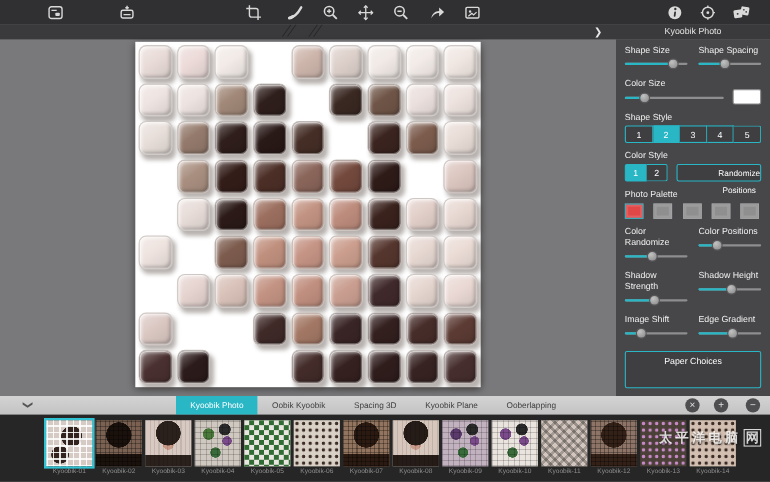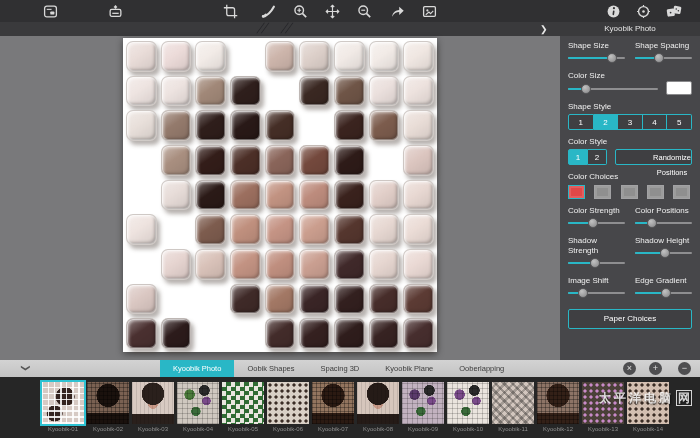--- a/index.html
+++ b/index.html
@@ -53,21 +53,21 @@
   .seg:last-child{border-radius:0 2px 2px 0;}
   .seg.active{background:#29b7c6;}
   .colorstyle-row{display:flex;margin-top:2px;align-items:stretch;}
   .colorstyle-row .segwrap{display:flex;width:52px;}
   .btn{height:16px;line-height:15px;text-align:center;color:#fff;font-size:7.5px;
     background:#3f3f42;border:1px solid #29b7c6;border-radius:2px;}
   .randomize{flex:1;margin-left:8px;padding-left:37px;}
   .palette-row{display:flex;justify-content:space-between;margin-top:3px;padding-right:2px;}
   .swatch{width:17px;height:14px;border:1px solid #a2a2a4;box-shadow:inset 0 0 0 2px rgba(255,255,255,.12);}
   .swatch.selected{border:1px solid #29b7c6;}
-  .paper{margin-top:10px;height:20px;line-height:17px;font-size:8px;}
+  .paper{margin-top:10px;height:34px;line-height:17px;font-size:8px;}
 
   
   .tabbar{position:absolute;left:0;top:360px;width:700px;height:17px;
     background:linear-gradient(#d3d3d3,#c3c3c3);}
   .tab-chevron{position:absolute;left:22px;top:3px;color:#555;font-size:9px;display:inline-block;transform:rotate(90deg);}
   .tabs{position:absolute;left:160px;top:0;height:17px;display:flex;}
   .tab{height:17px;line-height:17px;padding:0 13px;font-size:7.5px;color:#3c3c3c;white-space:nowrap;}
   .tab.active{background:#29b7c6;color:#fff;}
   .circ{position:absolute;top:2px;width:13px;height:13px;border-radius:50%;background:#4e4e50;
     color:#e0e0e0;font-size:9px;line-height:12px;text-align:center;}
@@ -351,33 +351,33 @@
       <div class="colorstyle-row">
         <div class="segwrap" id="color-style">
             <div class="seg active">1</div>
             <div class="seg">2</div>
           </div>
         <div class="btn randomize">Randomize Positions</div>
       </div>
     </div>
 
     <div class="ctrl-gap">
-      <div class="lbl">Color Choices</div>
+      <div class="lbl">Photo Palette</div>
       <div class="palette-row" id="palette">
           <div class="swatch selected" style="background: rgb(224, 72, 72);"></div>
           <div class="swatch" style="background: rgb(143, 143, 143);"></div>
           <div class="swatch" style="background: rgb(143, 143, 143);"></div>
           <div class="swatch" style="background: rgb(143, 143, 143);"></div>
           <div class="swatch" style="background: rgb(143, 143, 143);"></div>
         </div>
     </div>
 
     <div class="two-col ctrl-gap">
       <div class="col">
-        <div class="lbl">Color Strength</div>
+        <div class="lbl">Color Randomize</div>
         <div class="slider" style="--pct: 43%;">
             <div class="track"></div>
             <div class="fill"></div>
             <div class="thumb"></div>
           </div>
       </div>
       <div class="col">
         <div class="lbl">Color Positions</div>
         <div class="slider" style="--pct: 30%;">
             <div class="track"></div>
@@ -425,21 +425,21 @@
       </div>
     </div>
 
     <div class="btn paper">Paper Choices</div>
   </div>
 
   <div class="tabbar">
     <span class="tab-chevron">❯</span>
     <div class="tabs" id="tabs">
         <div class="tab active">Kyoobik Photo</div>
-        <div class="tab">Oobik Shapes</div>
+        <div class="tab">Oobik Kyoobik</div>
         <div class="tab">Spacing 3D</div>
         <div class="tab">Kyoobik Plane</div>
         <div class="tab">Ooberlapping</div>
       </div>
     <span class="circ" style="left:623px">×</span>
     <span class="circ" style="left:649px">+</span>
     <span class="circ" style="left:678px">−</span>
   </div>
 
   <div class="filmstrip">

